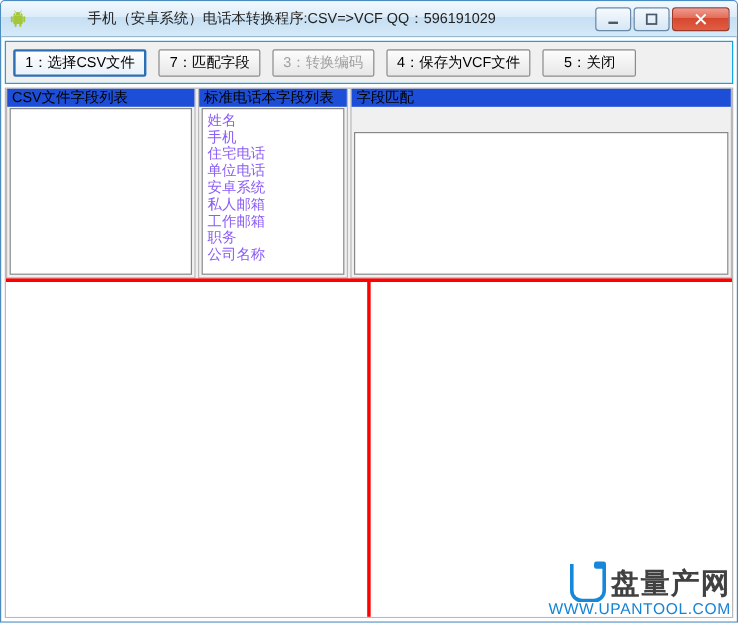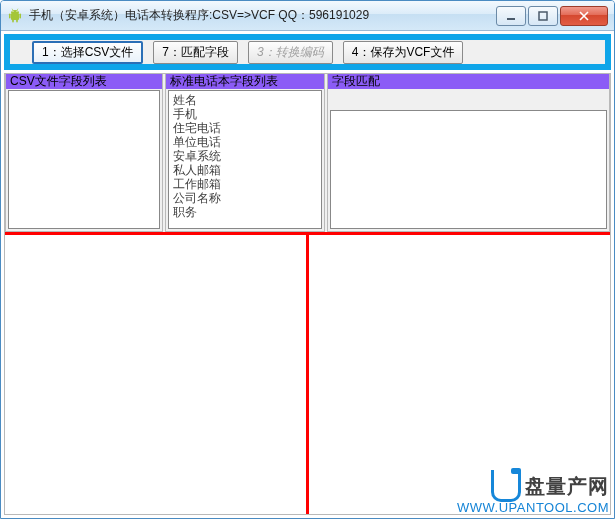--- a/index.html
+++ b/index.html
@@ -34,46 +34,47 @@
     width: 16px; height: 16px;
     margin-right: 6px;
     display: flex; align-items: center; justify-content: center;
   }
   .titlebar .app-icon svg { width: 14px; height: 16px; }
   .titlebar .title-text {
     flex: 1;
     color: #222;
     font-size: 12px;
     white-space: nowrap;
+    margin-left: 44px;
   }
   .win-controls { display: flex; gap: 0; }
   .win-btn {
     width: 30px; height: 20px;
     border: 1px solid #6b8aa7;
     border-radius: 3px;
     margin-left: 2px;
     display: flex; align-items: center; justify-content: center;
     background: linear-gradient(to bottom, #f6fafd, #d6e7f5);
     color: #4a5a6a;
   }
   .win-btn.close {
     width: 48px;
     background: linear-gradient(to bottom, #f09b8e 0%, #e36b57 45%, #d5482f 46%, #e25d44 100%);
     border-color: #9d3b2a;
     color: #fff;
   }
   .win-btn svg { width: 12px; height: 10px; }
   .toolbar {
     height: 36px;
-    border: 6px solid #0ea5e9;
+    border: 1px solid #0ea5e9;
     margin: 3px;
     background: #f0f0f0;
     display: flex;
     align-items: center;
-    padding: 0 22px;
+    padding: 0 6px;
     gap: 10px;
   }
   .tb-btn {
     height: 23px;
     padding: 0 8px;
     border: 1px solid #8a8a8a;
     background: linear-gradient(to bottom, #fdfdfd, #e7e7e7);
     border-radius: 2px;
     font-size: 12px;
     display: flex; align-items: center; justify-content: center;
@@ -81,21 +82,20 @@
     color: #000;
     cursor: pointer;
   }
   .tb-btn.selected {
     border: 2px solid #2b6fb6;
     background: linear-gradient(to bottom, #fefefe, #e9f2fa);
   }
   .tb-btn.disabled {
     color: #a0a0a0;
     cursor: default;
-    font-style: italic;
   }
   .content {
     flex: 1;
     margin: 0 3px 3px 3px;
     position: relative;
     border: 1px solid #b9b9b9;
     display: flex;
     flex-direction: column;
     background: #f0f0f0;
   }
@@ -106,40 +106,40 @@
     padding: 0;
   }
   .panel {
     border: 1px solid #b9b9b9;
     background: #f0f0f0;
     display: flex;
     flex-direction: column;
     margin: 0;
   }
   .panel:nth-child(1){ width: 158px; }
-  .panel:nth-child(2){ width: 160px; }
+  .panel:nth-child(2){ width: 125px; }
   .panel:nth-child(3){ flex: 1; gap: 20px; }
   .panel-title {
     padding: 0 4px;
     font-size: 12px;
     color: #000;
-    background: #8b5cf6;
+    background: #1d4ed8;
     height: 15px;
     line-height: 15px;
     position: relative;
     top: -1px;
   }
   .panel-body {
     flex: 1;
     background: #fff;
     border: 1px solid #888;
     margin: 0 2px 2px 2px;
     padding: 2px 4px;
     font-size: 12px;
-    color: #404040;
+    color: #8b5cf6;
     line-height: 14px;
     overflow: hidden;
     font-family: "SimSun", serif;
   }
   .lower {
     flex: 1;
     display: flex;
     border-top: 3px solid #ff0000;
   }
   .lower-left {
@@ -174,21 +174,21 @@
   }
   .wm-u::after{
     content:"";
     position:absolute;
     right:-3px; top:-2px;
     width:10px; height:6px;
     background:#1687d9;
     border-radius:2px;
   }
   .wm-text1 {
-    font-size: 20px;
+    font-size: 24px;
     font-weight: bold;
     color: #414141;
     font-family: Liberation Serif, serif;
     letter-spacing: 1px;
   }
   .wm-text2 {
     font-size: 13px;
     color: #1584d6;
     font-family: Arial, sans-serif;
     letter-spacing: 0.5px;
@@ -233,40 +233,41 @@
           </svg>
       </div>
     </div>
   </div>
 
   <div class="toolbar">
     <div class="tb-btn selected">1：选择CSV文件</div>
     <div class="tb-btn">7：匹配字段</div>
     <div class="tb-btn disabled">3：转换编码</div>
     <div class="tb-btn">4：保存为VCF文件</div>
+    <div class="tb-btn">5：关闭</div>
   </div>
 
   <div class="content">
     <div class="upper">
       <div class="panel">
         <div class="panel-title">CSV文件字段列表</div>
         <div class="panel-body"></div>
       </div>
       <div class="panel">
         <div class="panel-title">标准电话本字段列表</div>
         <div class="panel-body" id="std-list">
             <div>姓名</div>
             <div>手机</div>
             <div>住宅电话</div>
             <div>单位电话</div>
             <div>安卓系统</div>
             <div>私人邮箱</div>
             <div>工作邮箱</div>
+            <div>职务</div>
             <div>公司名称</div>
-            <div>职务</div>
           </div>
       </div>
       <div class="panel">
         <div class="panel-title">字段匹配</div>
         <div class="panel-body"></div>
       </div>
     </div>
     <div class="lower">
       <div class="lower-left"></div>
       <div class="lower-right"></div>

